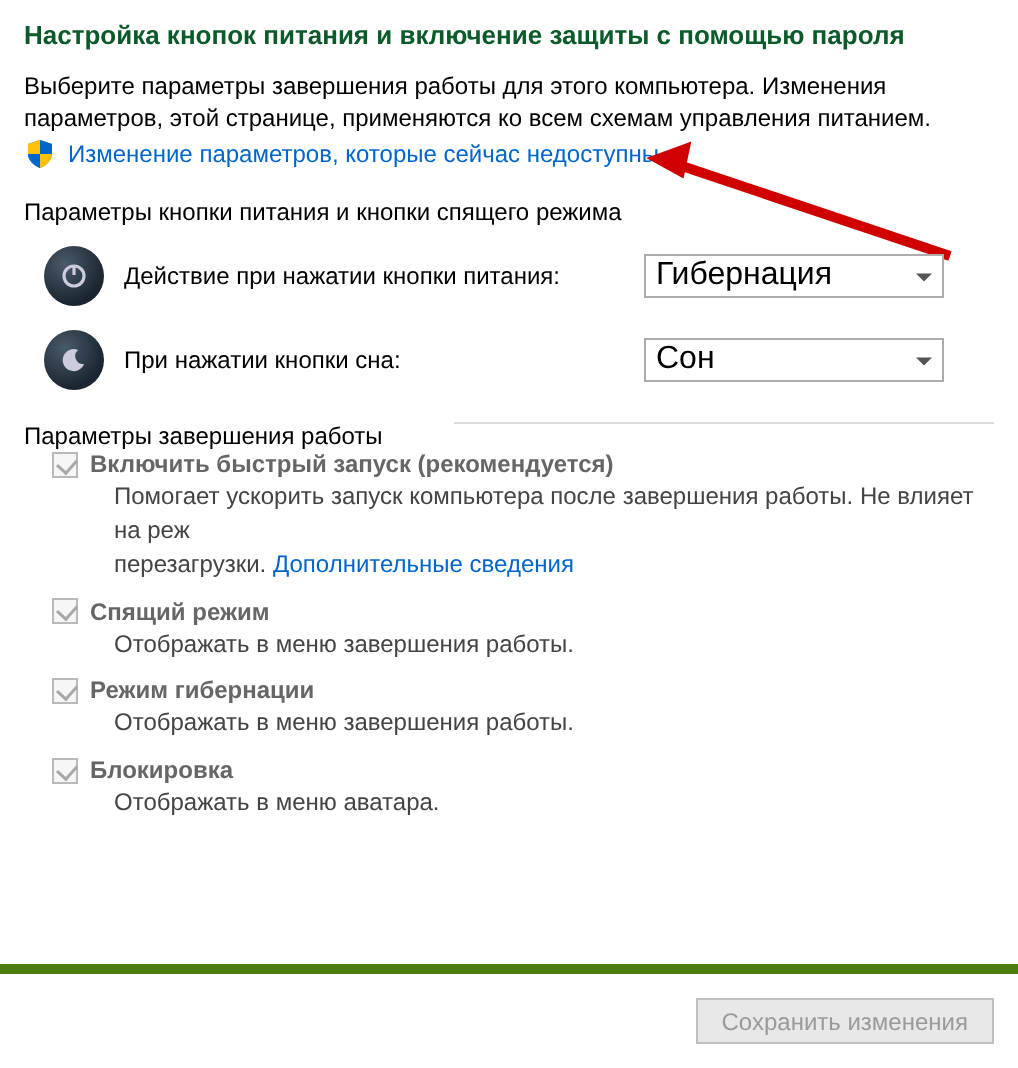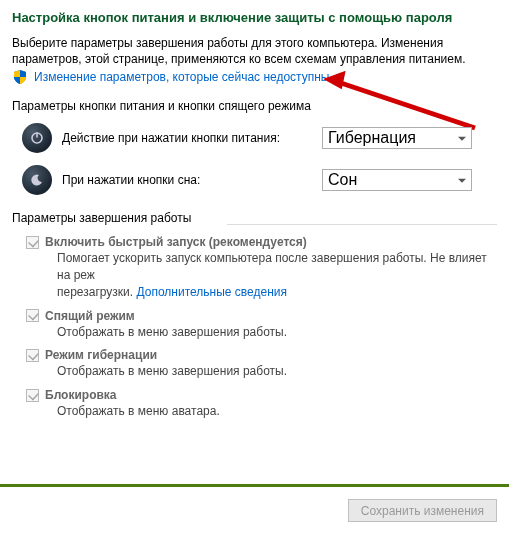--- a/index.html
+++ b/index.html
@@ -90,23 +90,22 @@
       right: 5px;
       top: 50%;
       transform: translateY(-30%);
       border-left: 4px solid transparent;
       border-right: 4px solid transparent;
       border-top: 4px solid #555;
     }
     .divider-label {
       font-size: 12px;
       margin-top: 16px;
-      margin-bottom: 10px;
-      display: flex;
-      align-items: flex-end;
+      display: flex;
+      align-items: flex-start;
       margin-left: -12px;
       gap: 32px;
     }
     .divider-label .txt { padding-left: 12px; padding-right: 4px; }
     .divider-label .line {
       flex: 1;
       height: 1px;
       background: #dcdcdc;
     }
     .cb-group { margin-left: 14px; }
@@ -151,21 +150,21 @@
       margin-left: 31px;
       margin-top: 1px;
       line-height: 1.4;
     }
     .cb-sub .link { color: #0066cc; }
     .footer {
       position: absolute;
       bottom: 0;
       left: 0;
       right: 0;
-      border-top: 3px solid #4d7c0f;
+      border-top: 5px solid #4d7c0f;
       padding: 12px;
       display: flex;
       justify-content: flex-end;
       background: #fff;
     }
     .btn {
       min-width: 140px;
       height: 23px;
       border: 1px solid #c0c0c0;
       background: #e8e8e8;

